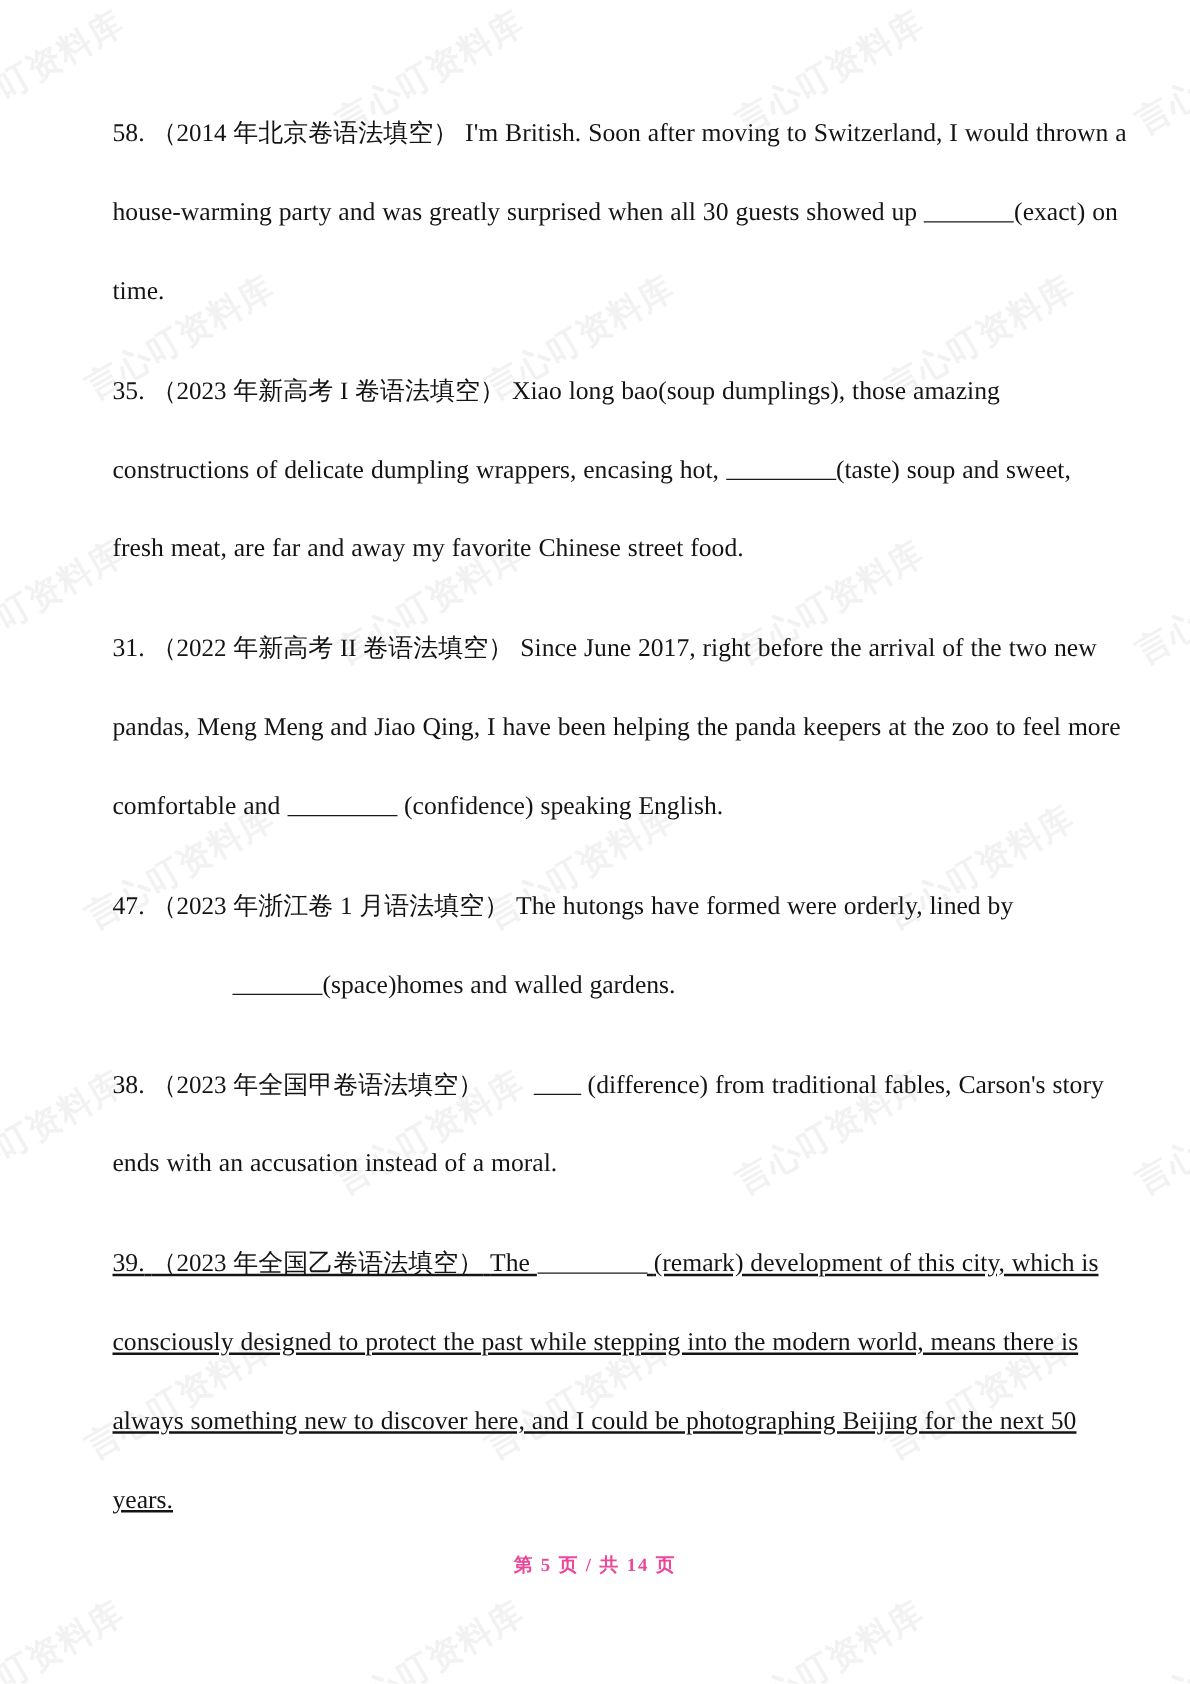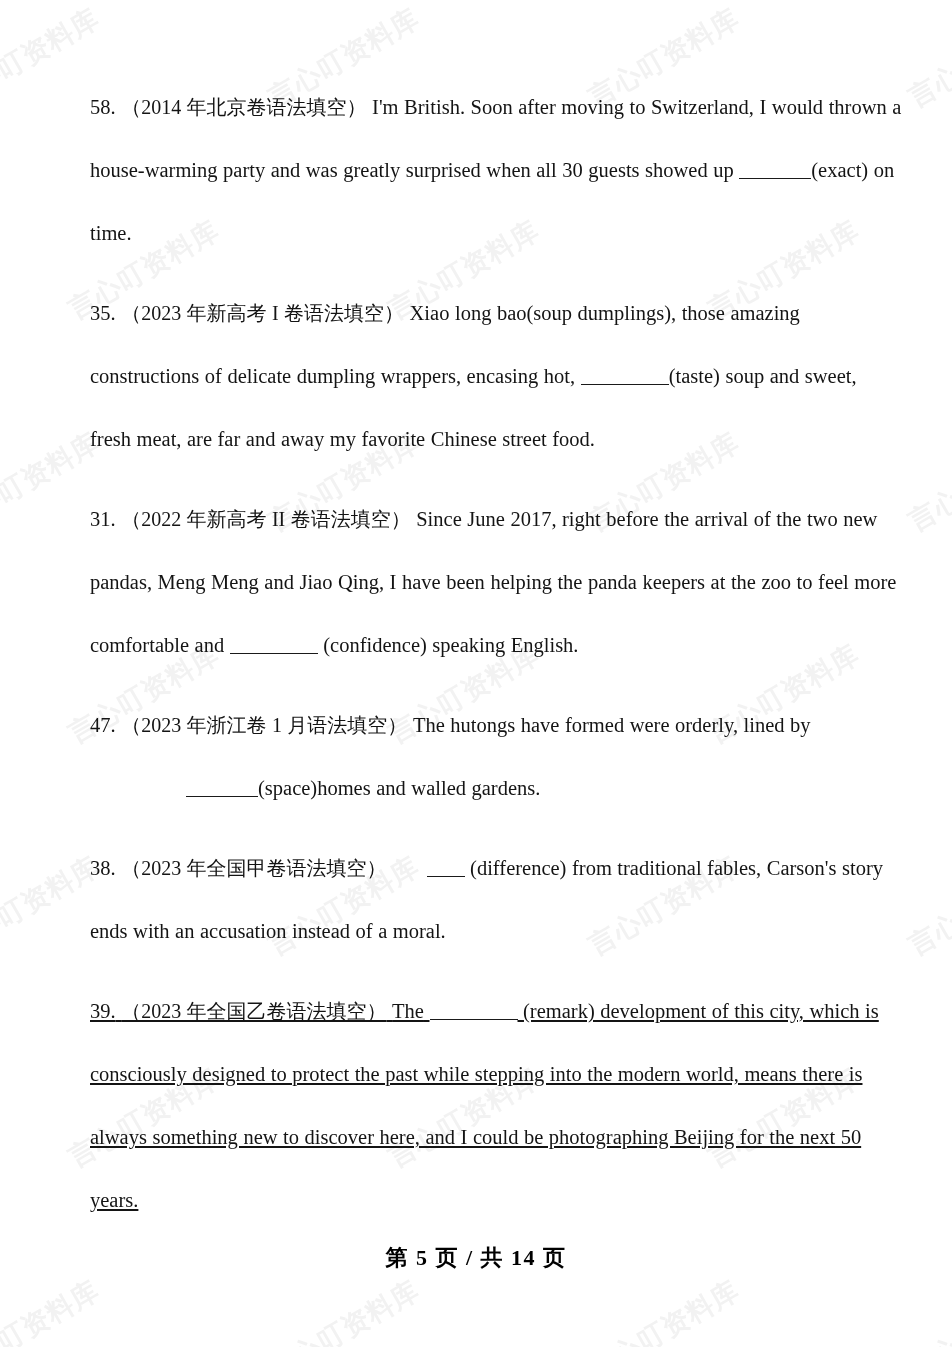--- a/index.html
+++ b/index.html
@@ -86,23 +86,23 @@
   .footer {
     position: absolute;
     left: 0;
     right: 0;
     top: 1243px;
     text-align: center;
     z-index: 2;
   }
   .footer .page-num {
     font-family: "Liberation Serif", "DejaVu Serif", serif;
-    font-size: 22px;
+    font-size: 15px;
     font-weight: 700;
-    color: #000000;
+    color: #ec4899;
     letter-spacing: 1.5px;
   }
 </style>
 </head>
 <body>
 
 <div class="page">
 
   <div class="watermark-layer" id="wm-layer">
       <span class="wm" style="left: -60px; top: 40px;">言心叮资料库</span>

